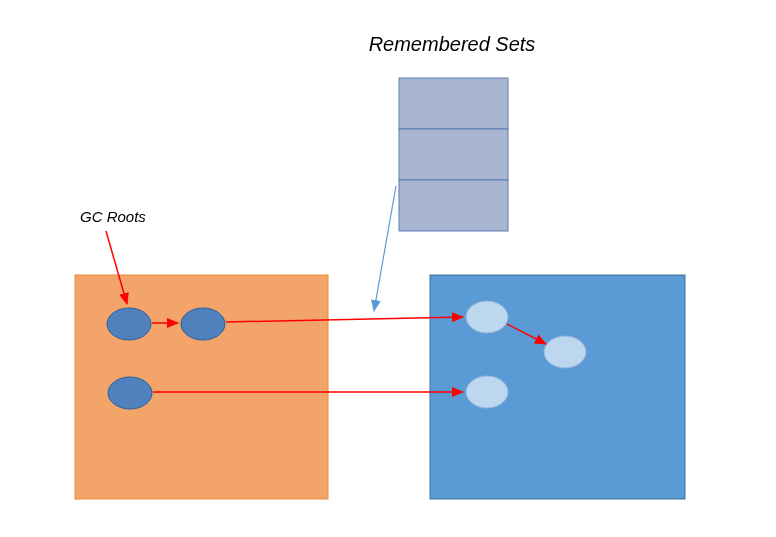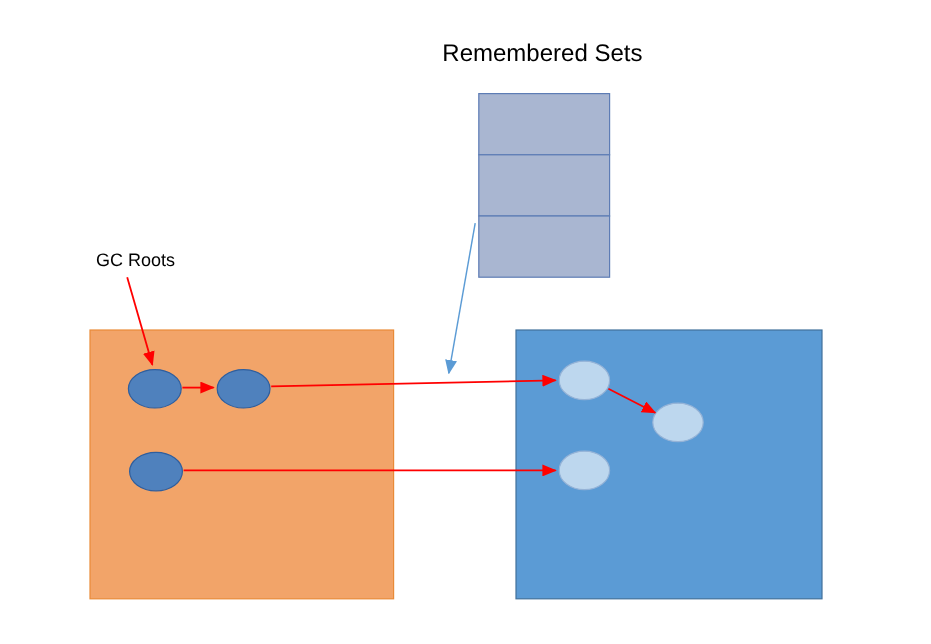--- a/index.html
+++ b/index.html
@@ -8,20 +8,21 @@
     width: 776px;
     height: 537px;
     background: #ffffff;
     overflow: hidden;
     font-family: "Liberation Sans", sans-serif;
   }
   .canvas {
     position: relative;
     width: 776px;
     height: 392px;
+    font-style: italic;
   }
   svg { display: block; }
   .title-text {
     font-family: "Liberation Sans", sans-serif;
     font-size: 20px;
   }
   .label-text {
     font-family: "Liberation Sans", sans-serif;
     font-size: 15px;
   }

